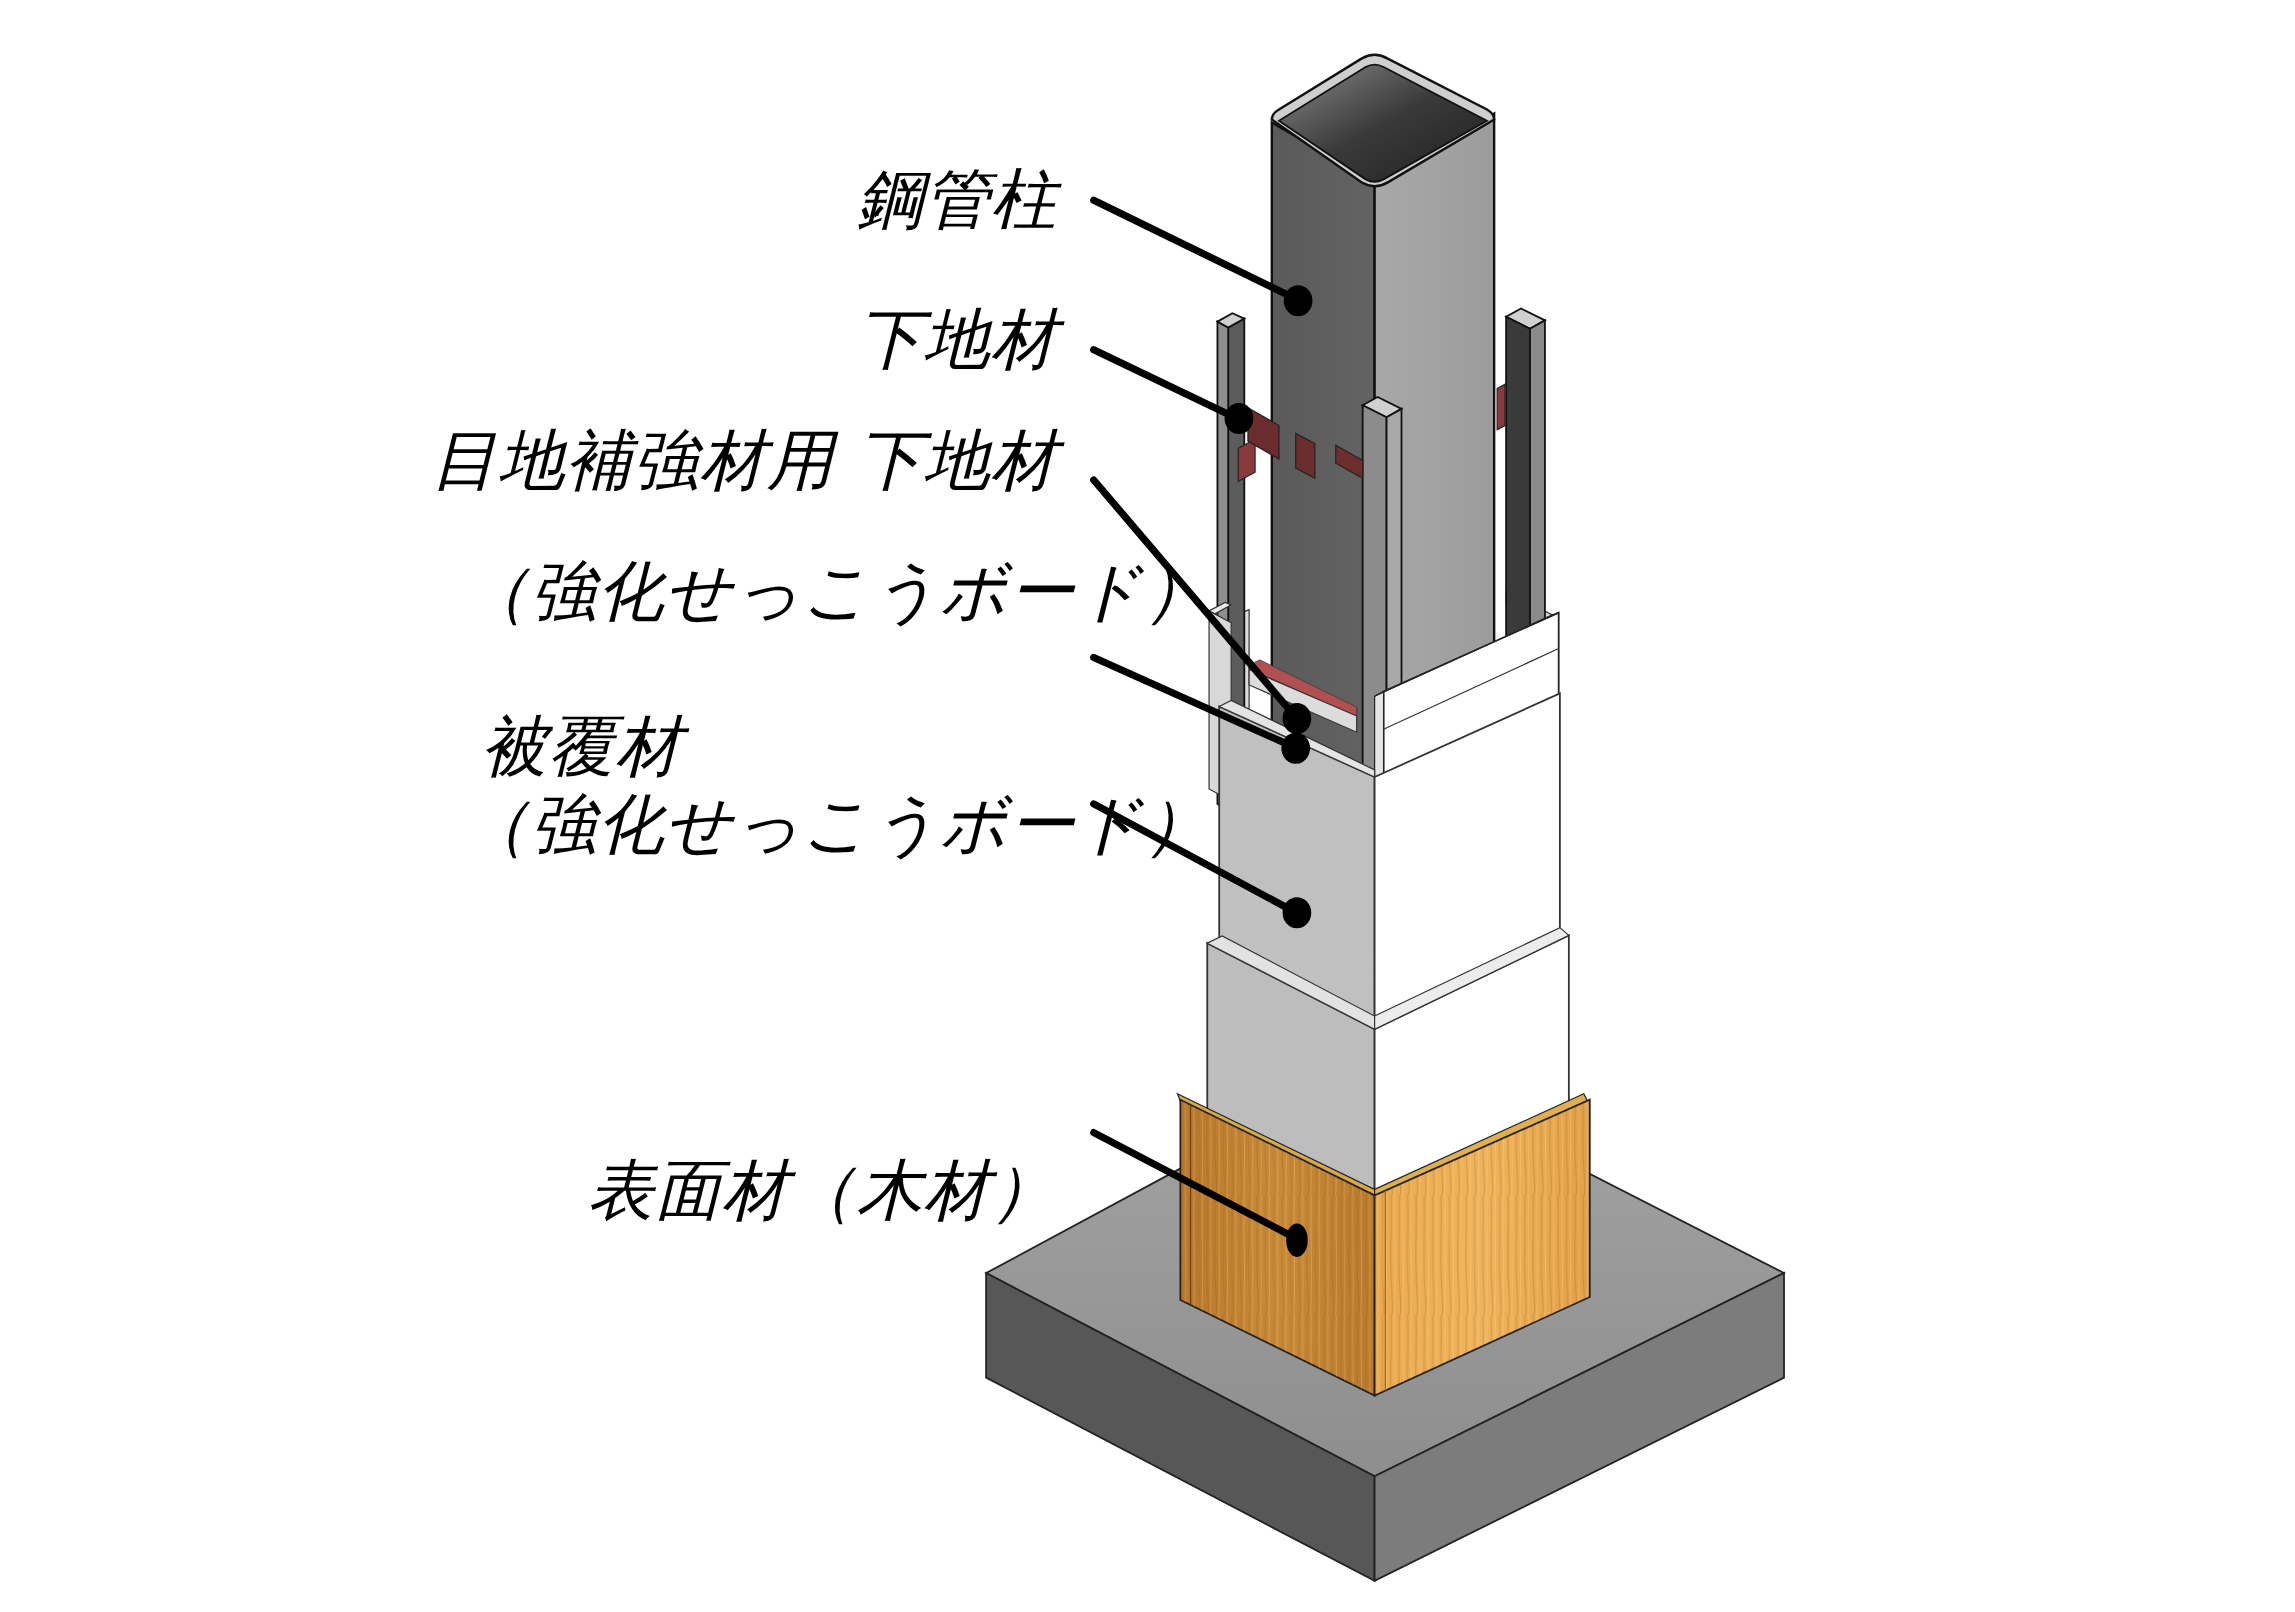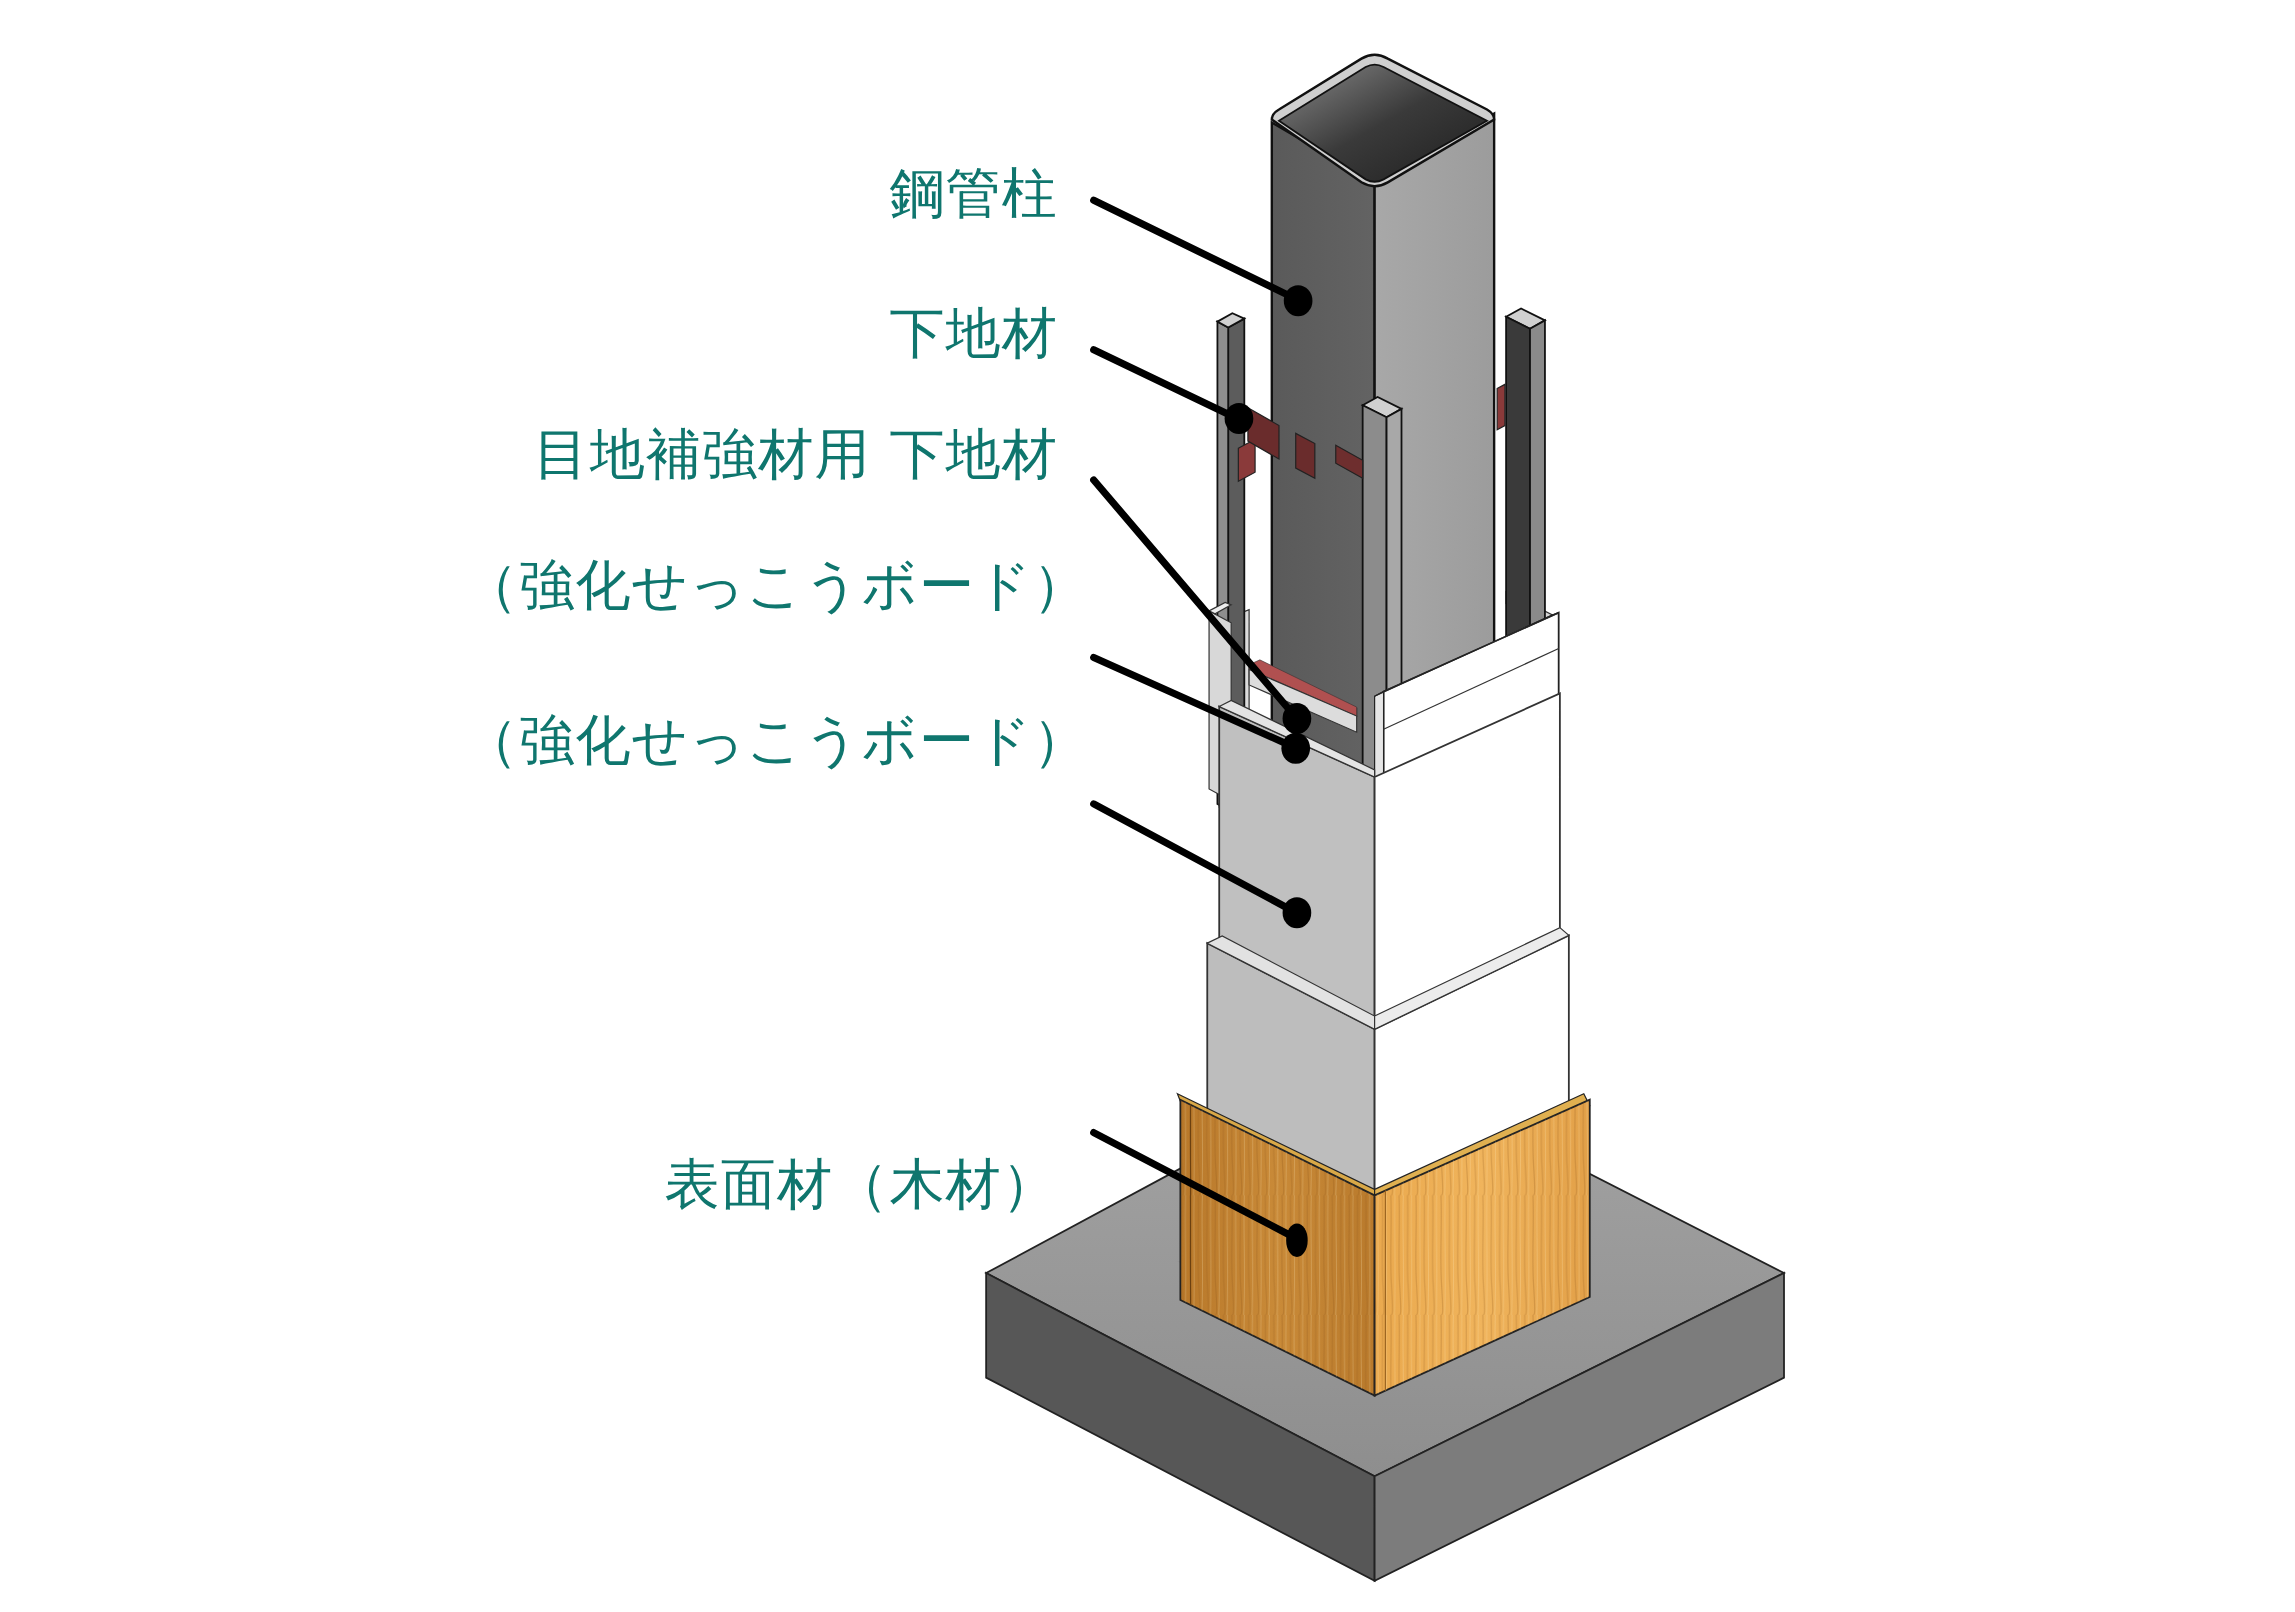--- a/index.html
+++ b/index.html
@@ -1,20 +1,20 @@
 <!DOCTYPE html>
 <html style="font-size:9.6px"><head>
 <meta charset="utf-8">
 <style>
   html, body { margin: 0; padding: 0; background: #ffffff; }
   body { width: 2295px; height: 1612px; position: relative; overflow: hidden;
          font-family: "DejaVu Sans", "Liberation Sans", sans-serif; }
   #stage { position: absolute; left: 0; top: 0; width: 2295px; height: 1612px; }
-  .label { position: absolute; color: #0f766e; font-size: 55px; line-height: 1.18;
-           white-space: nowrap; letter-spacing: 1.2px; }
+  .label { position: absolute; color: #000000; font-size: 66px; line-height: 1.18;
+           white-space: nowrap; letter-spacing: 1.2px; font-style: italic; }
   .label.right { text-align: right; }
   .label .line { display: block; }
 </style>
 </head>
 <body>
 
 <div id="stage">
 <svg width="2295" height="1612" viewBox="0 0 3840 2697" xmlns="http://www.w3.org/2000/svg">
   <defs>
     <linearGradient id="gSteelL" x1="0" x2="1" y1="0" y2="0">
@@ -168,18 +168,19 @@
 <div class="label right" style="right:1237px; top:301px;">
   <span class="line">下地材</span>
 </div>
 <div class="label right" style="right:1237px; top:422px;">
   <span class="line">目地補強材用 下地材</span>
 </div>
 <div class="label" style="left:481px; top:553px;">
   <span class="line" style="margin-left:-18px">（強化せっこうボード）</span>
 </div>
 <div class="label" style="left:481px; top:708px;">
+  <span class="line">被覆材</span>
   <span class="line" style="margin-left:-18px">（強化せっこうボード）</span>
 </div>
 <div class="label right" style="right:1237px; top:1152px;">
   <span class="line">表面材（木材）</span>
 </div>
 
 
 </body></html>

